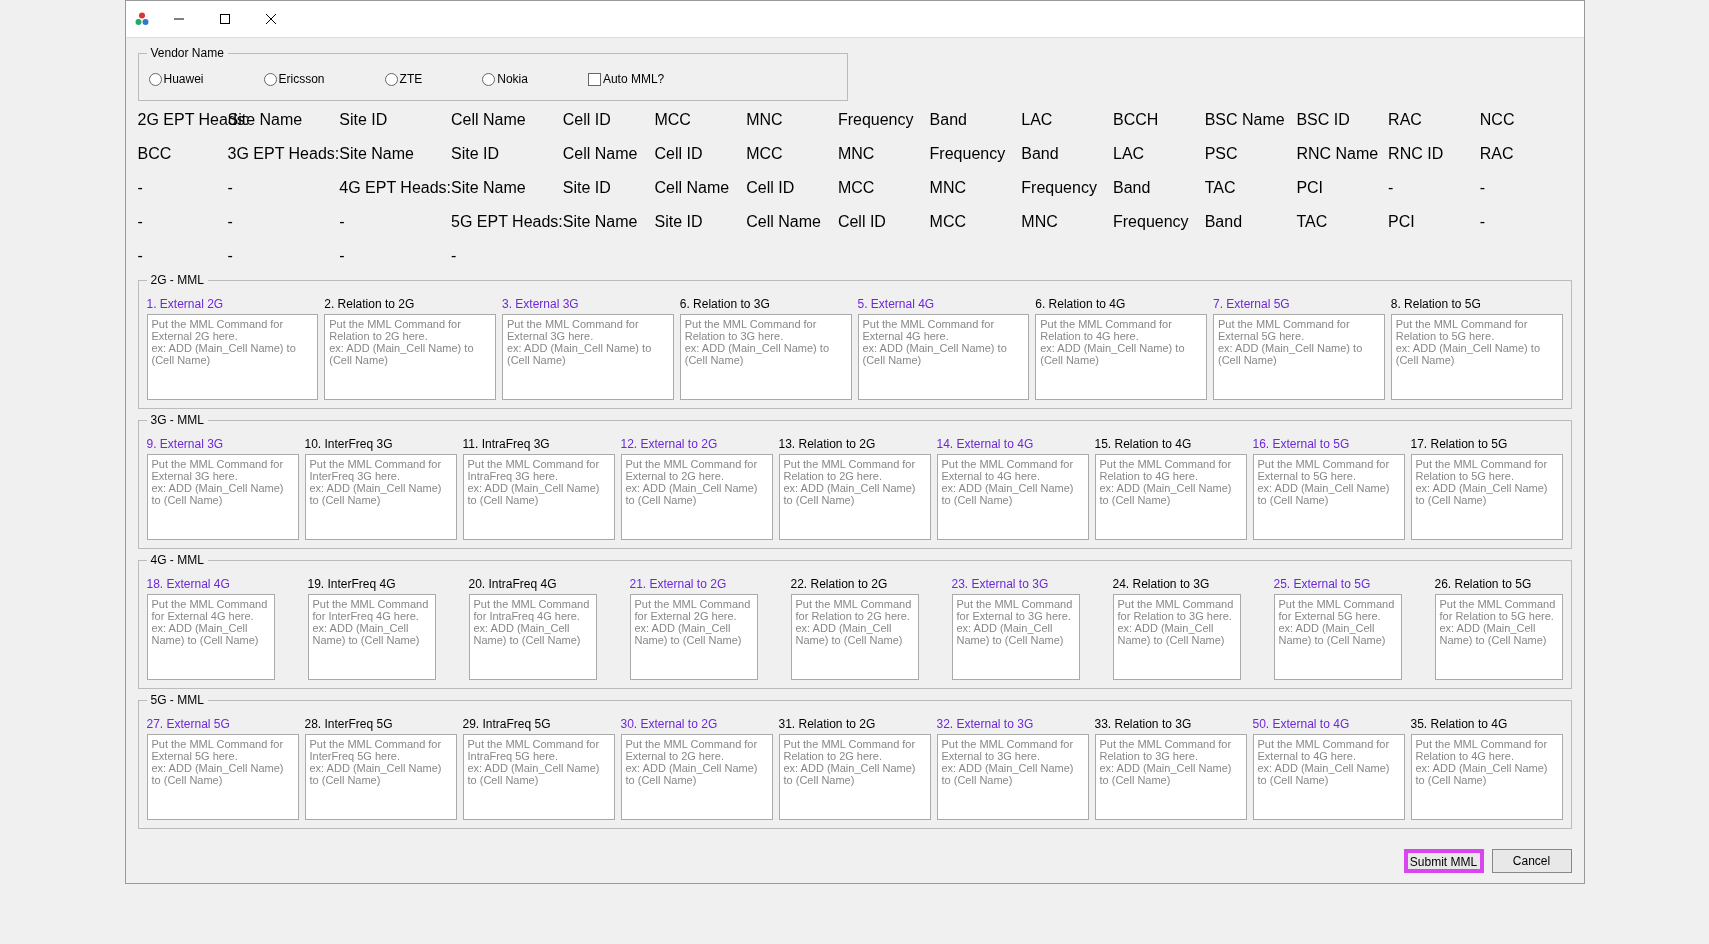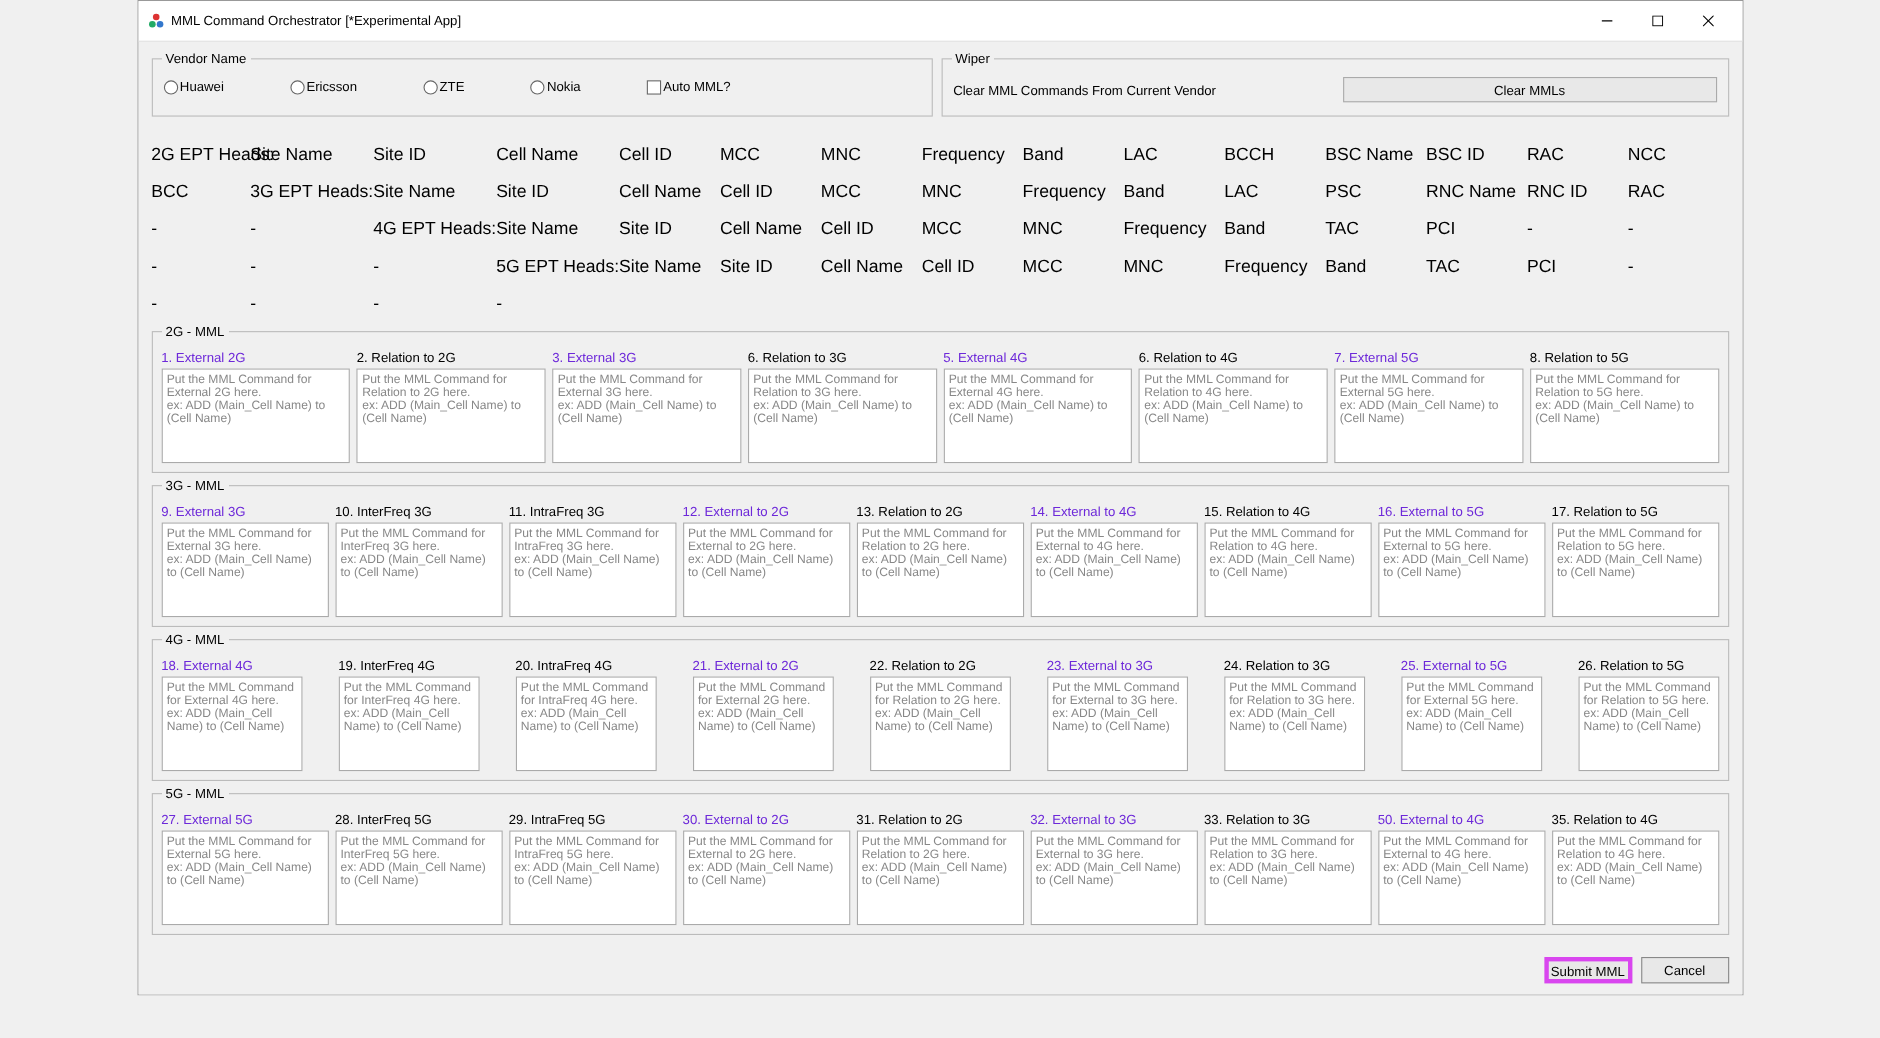--- a/index.html
+++ b/index.html
@@ -5,21 +5,21 @@
 * { box-sizing: border-box; margin: 0; padding: 0; }
 body { font-family: "Segoe UI", Tahoma, sans-serif; font-size: 12px; background: #f0f0f0; color: #000; }
 .window { width: 1460px; background: #fff; border: 1px solid #999; margin: 0 auto; }
 .titlebar { display: flex; align-items: center; padding: 4px 8px; background: #fff; border-bottom: 1px solid #ddd; }
 .titlebar-icon { width: 16px; height: 16px; margin-right: 6px; display: inline-block; }
 .titlebar-text { flex: 1; font-size: 12px; }
 .win-controls { display: flex; gap: 0; }
 .win-btn { width: 46px; height: 28px; display: flex; align-items: center; justify-content: center; cursor: pointer; }
 .content { padding: 8px 12px 10px 12px; background: #f0f0f0; }
 fieldset { border: 1px solid #bbb; padding: 6px 8px 8px 8px; margin: 0; }
-fieldset.top { margin-bottom: 20px; }
+fieldset.top { margin-bottom: 4px; }
 legend { font-size: 12px; padding: 0 4px; }
 .top-row { display: flex; gap: 8px; margin-bottom: 6px; }
 .vendor-box { flex: 0 0 710px; }
 .wiper-box { flex: 1; }
 .vendor-options { display: flex; align-items: center; gap: 60px; padding: 6px 2px; }
 .radio-wrap, .check-wrap { display: flex; align-items: center; gap: 2px; cursor: pointer; }
 .radio-circle { width: 13px; height: 13px; border: 1px solid #666; border-radius: 50%; background: #fff; }
 .check-box { width: 13px; height: 13px; border: 1px solid #666; background: #fff; }
 .wiper-inner { display: flex; align-items: center; padding: 4px 2px; }
 .wiper-text { flex: 1; }
@@ -44,21 +44,20 @@
 <div class="window">
 
   <div class="titlebar">
     <span class="titlebar-icon">
       <svg viewBox="0 0 16 16" width="16" height="16">
         <circle cx="8" cy="4.5" r="3" fill="#d33"></circle>
         <circle cx="4.5" cy="11" r="3" fill="#2a6"></circle>
         <circle cx="11.5" cy="11" r="3" fill="#37c"></circle>
       </svg>
     </span>
-    <span class="titlebar-text">MML Command Orchestrator [*Experimental App]</span>
     <div class="win-controls">
       <div class="win-btn">
           <svg width="10" height="10" viewBox="0 0 10 10">
             <line x1="0" y1="5" x2="10" y2="5" stroke="#000" stroke-width="1"></line>
           </svg>
         </div>
       <div class="win-btn">
           <svg width="10" height="10" viewBox="0 0 10 10">
             <rect x="0.5" y="0.5" width="9" height="9" fill="none" stroke="#000" stroke-width="1"></rect>
           </svg>
@@ -94,27 +93,20 @@
               <span class="radio-circle"></span>
               <span>Nokia</span>
             </label>
             <label class="check-wrap">
               <span class="check-box"></span>
               <span>Auto MML?</span>
             </label>
           </div>
       </fieldset>
 
-      <fieldset class="top wiper-box">
-        <legend>Wiper</legend>
-        <div class="wiper-inner">
-          <span class="wiper-text">Clear MML Commands From Current Vendor</span>
-          <button class="clear-btn">Clear MMLs</button>
-        </div>
-      </fieldset>
     </div>
 
     <div class="heads-grid" id="heads-grid">
         <div>2G EPT Heads:</div>
         <div>Site Name</div>
         <div>Site ID</div>
         <div>Cell Name</div>
         <div>Cell ID</div>
         <div>MCC</div>
         <div>MNC</div>

